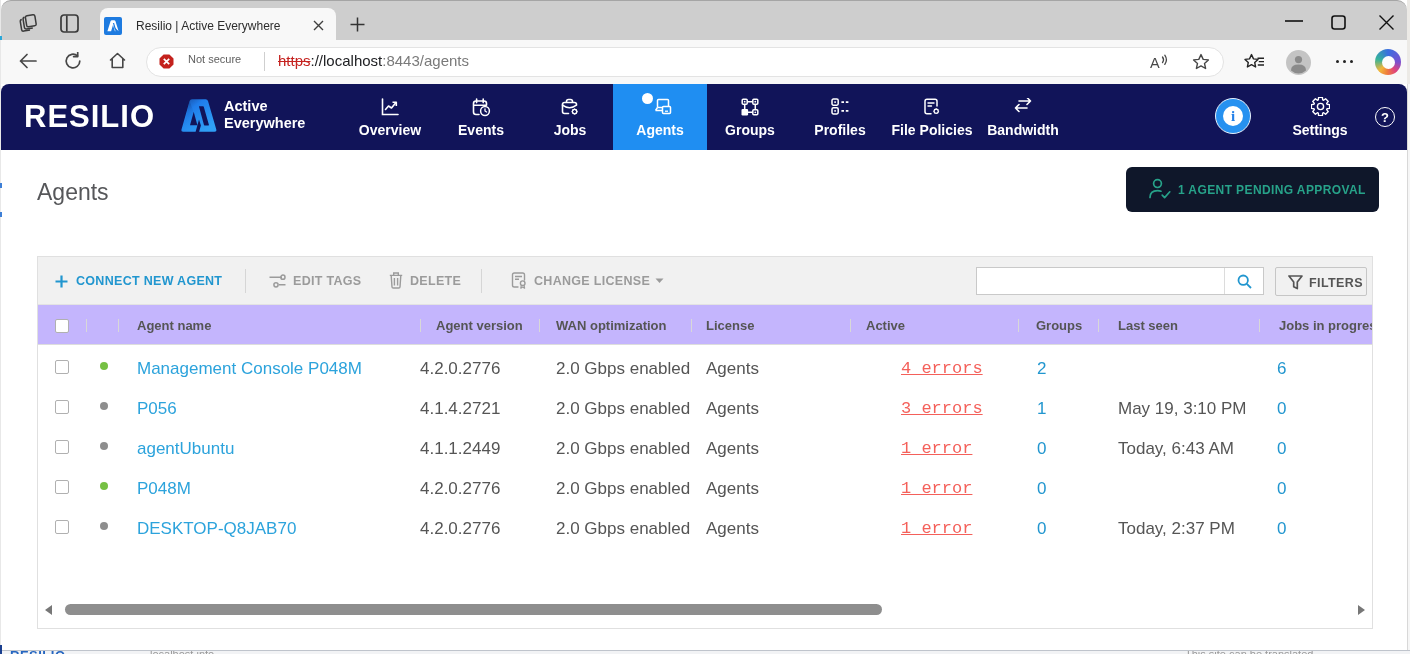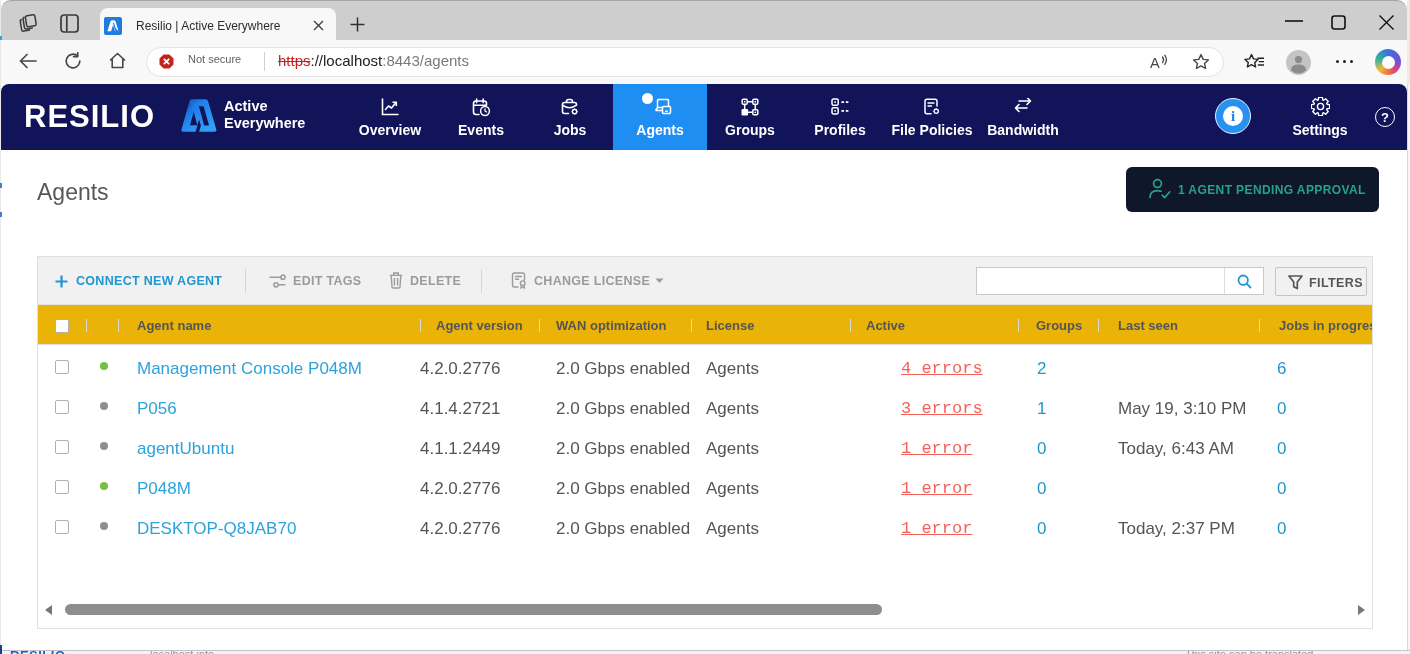--- a/index.html
+++ b/index.html
@@ -30,21 +30,21 @@
   #pending { left:1126px; top:167px; width:253px; height:45px; background:#0f172a;
     border-radius:6px; }
   #card { left:37px; top:256px; width:1336px; height:373px; background:#fff;
     border:1px solid #e0e0e0; }
   #band { left:0; top:0; width:1334px; height:48px; background:#f1f1f1;
     border-bottom:1px solid #e3e3e3; }
   .toolsep { position:absolute; top:12px; width:1px; height:24px; background:#d6d6d6; }
   .tbtxt { position:absolute; top:17px; font-size:12.5px; font-weight:bold;
     letter-spacing:0.3px; color:#9b9b9b; }
   .blue { color:#2196cf; }
-  #hdr { left:0; top:48px; width:1334px; height:40px; background:#eab308;
+  #hdr { left:0; top:48px; width:1334px; height:40px; background:#c4b5fd;
     border-bottom:1px solid #ddd; overflow:hidden; }
   .hsep { position:absolute; top:14px; width:1px; height:13px; background:#d8d8d8; }
   .hlab { position:absolute; top:13px; font-size:13px; font-weight:bold; color:#555; white-space:nowrap; }
   .row { position:absolute; left:0; width:1334px; height:40px; }
   .cell { position:absolute; top:13px; font-size:17px; color:#555; white-space:nowrap; }
   .cbx { position:absolute; left:17px; top:14px; width:14px; height:14px;
     border:1px solid #b0b0b0; border-radius:2px; background:#fff; }
   .dot { position:absolute; left:62px; top:16px; width:8px; height:8px; border-radius:50%; }
   .c1{left:99px;} .c2{left:382px;} .c3{left:518px;} .c4{left:668px;}
   .c5{left:863px;font-family:Liberation Mono, monospace;} .c6{left:999px;} .c7{left:1080px;} .c8{left:1239px;}

